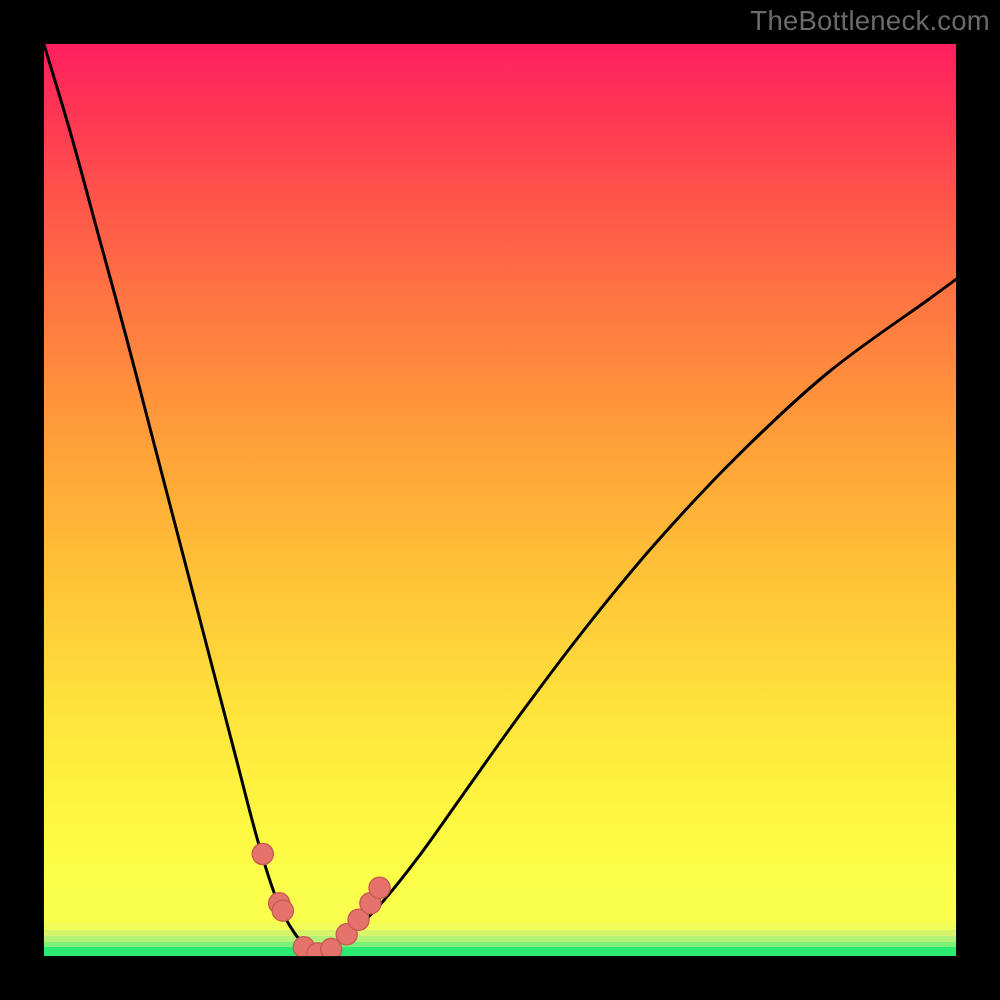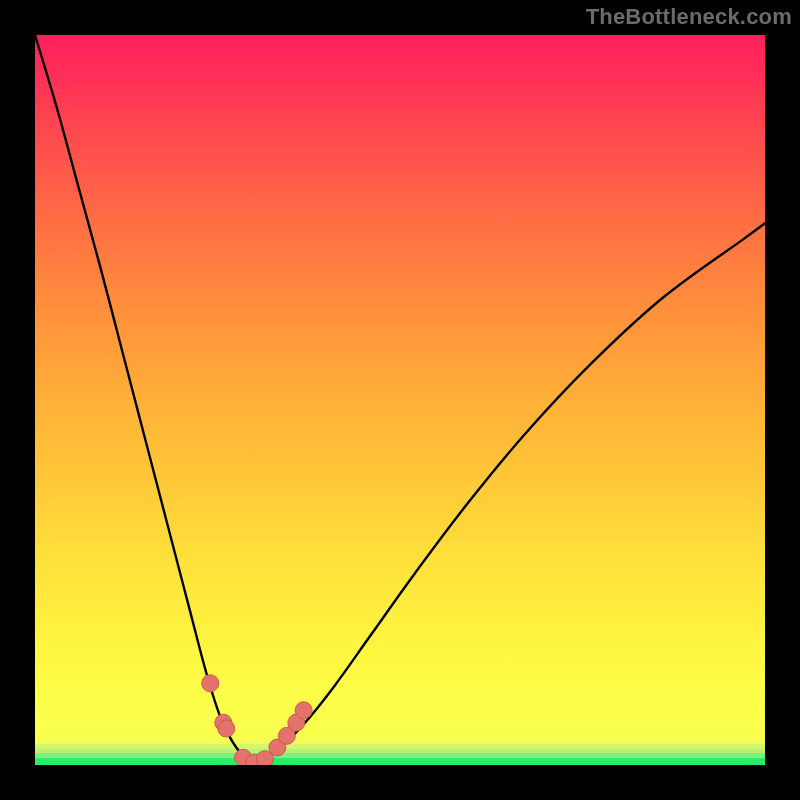--- a/index.html
+++ b/index.html
@@ -64,21 +64,21 @@
     top: 0;
     width: 730px;
     height: 730px;
   }
   .watermark {
     position: absolute;
     top: 4px;
     right: 8px;
     color: #6b6b6b;
     font-size: 22px;
-    font-weight: 700;
+    font-weight: 400;
     letter-spacing: 0.2px;
     font-family: Arial, Helvetica, sans-serif;
   }
 </style>
 </head>
 <body>
 
 <div class="frame">
   <div class="plot">
     <div class="gradient"></div>

